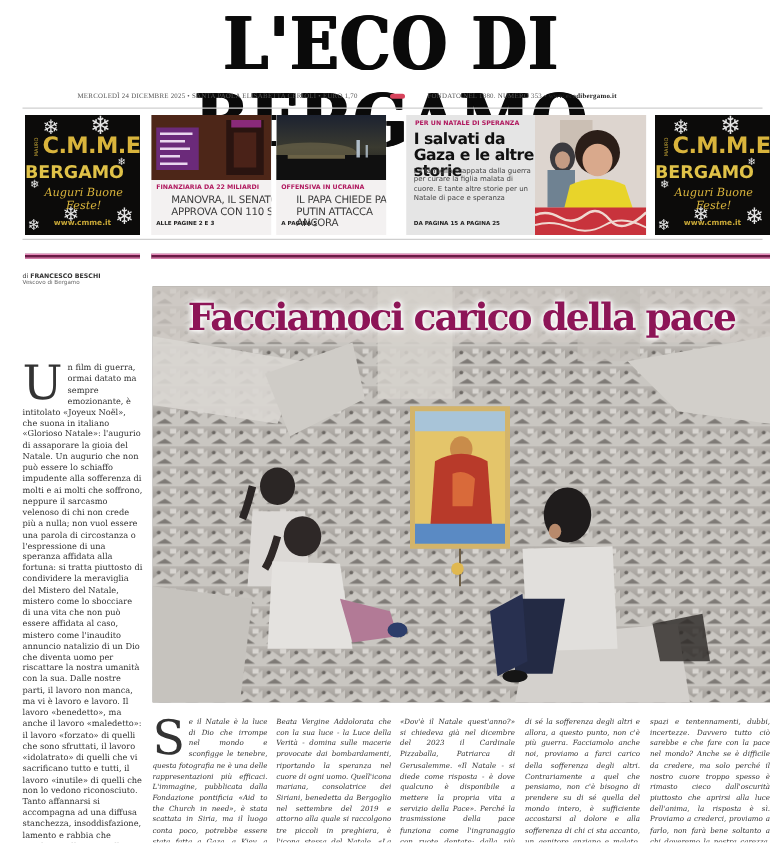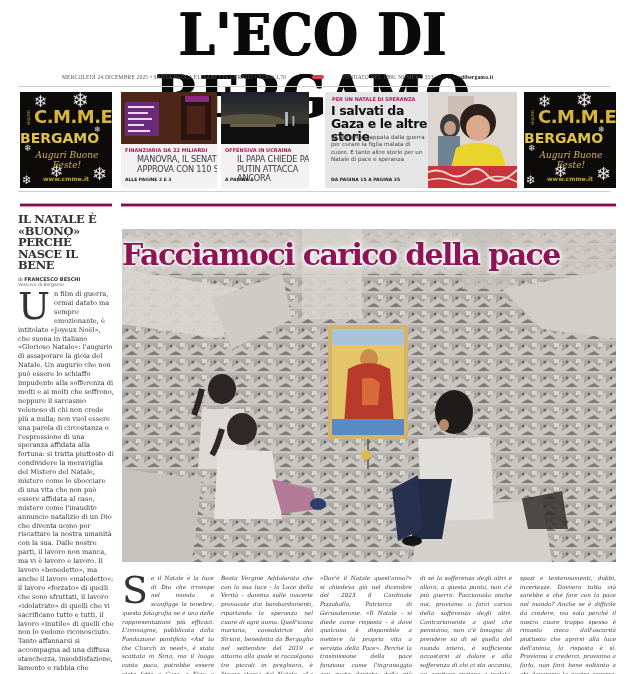--- a/index.html
+++ b/index.html
@@ -53,21 +53,21 @@
     .ed-title { font-family: "DejaVu Serif", serif; font-size: 11.5px; line-height: 11.5px; color: #333; letter-spacing: -0.4px; text-transform: uppercase; }
     .ed-author { margin-top: 4px; font-family: "DejaVu Sans", sans-serif; font-size: 5px; color: #333; }
     .ed-author b { font-weight: bold; }
     .ed-role { font-family: "DejaVu Sans", sans-serif; font-size: 4.5px; color: #666; }
     .ed-body { position: absolute; left: 18px; top: 290px; width: 96px; font-family: "DejaVu Serif", serif; font-size: 6.6px; line-height: 8.9px; color: #333; text-align: left; }
     .dropcap-U { float: left; font-family: "DejaVu Serif", serif; font-size: 38px; line-height: 32px; margin: 0 4px 0 0; color: #333; font-weight: normal; }
 
     
     .main-photo { position: absolute; left: 122px; top: 229px; width: 494px; height: 333px; overflow: hidden; background: #9e9a96; }
     .main-headline {
-      position: absolute; left: 0; width: 494px; top: 8px; text-align: left;
+      position: absolute; left: 0; width: 494px; top: 8px; text-align: center;
       font-family: "DejaVu Serif", serif; font-weight: bold; font-size: 30px; letter-spacing: -1.6px; color: #8d1557;
       text-shadow: 0 0 3px #fff, 0 0 5px #fff, 0 0 8px #fff;
     }
 
     
     .col { position: absolute; top: 574px; height: 100px; font-family: "DejaVu Serif", serif; font-style: italic; font-size: 5.7px; line-height: 8.7px; color: #333; text-align: justify; overflow: hidden; }
     .col .dropcap-S { float: left; font-family: "DejaVu Serif", serif; font-style: normal; font-size: 38px; line-height: 32px; margin-right: 3px; color: #333; }
   </style>
 </head>
 <body>
@@ -174,21 +174,20 @@
     <span class="site">www.cmme.it</span>
   </div>
 </section>
 
 <div class="rule-gray" style="top:191px;"></div>
 
 <div class="rule-pink" style="left:20px;top:203px;width:92px;"></div>
 <div class="rule-pink" style="left:121px;top:203px;width:495px;"></div>
 
 <section class="editorial">
-  <h2 class="ed-title">IL NATALE È «BUONO» PERCHÉ NASCE IL BENE</h2>
   <div class="ed-author"><span>di </span><b>FRANCESCO BESCHI</b></div>
   <div class="ed-role">Vescovo di Bergamo</div>
 </section>
 <div class="ed-body">
   <span class="dropcap-U">U</span>
   <span>n film di guerra, ormai datato ma sempre emozionante, è intitolato «Joyeux Noël», che suona in italiano «Glorioso Natale»: l'augurio di assaporare la gioia del Natale. Un augurio che non può essere lo schiaffo impudente alla sofferenza di molti e ai molti che soffrono, neppure il sarcasmo velenoso di chi non crede più a nulla; non vuol essere una parola di circostanza o l'espressione di una speranza affidata alla fortuna: si tratta piuttosto di condividere la meraviglia del Mistero del Natale, mistero come lo sbocciare di una vita che non può essere affidata al caso, mistero come l'inaudito annuncio natalizio di un Dio che diventa uomo per riscattare la nostra umanità con la sua. Dalle nostre parti, il lavoro non manca, ma vi è lavoro e lavoro. Il lavoro «benedetto», ma anche il lavoro «maledetto»: il lavoro «forzato» di quelli che sono sfruttati, il lavoro «idolatrato» di quelli che vi sacrificano tutto e tutti, il lavoro «inutile» di quelli che non lo vedono riconosciuto. Tanto affannarsi si accompagna ad una diffusa stanchezza, insoddisfazione, lamento e rabbia che ricadono sulla vita, sulla famiglia, sulla vita sociale: una sensazione di vuoto, mai colmato. C'è una spiegazione? Il Papa ci offre motivo per riflettere.</span>
 </div>
 
 <figure class="main-photo">
   <svg width="494" height="333" viewBox="0 0 494 333">

